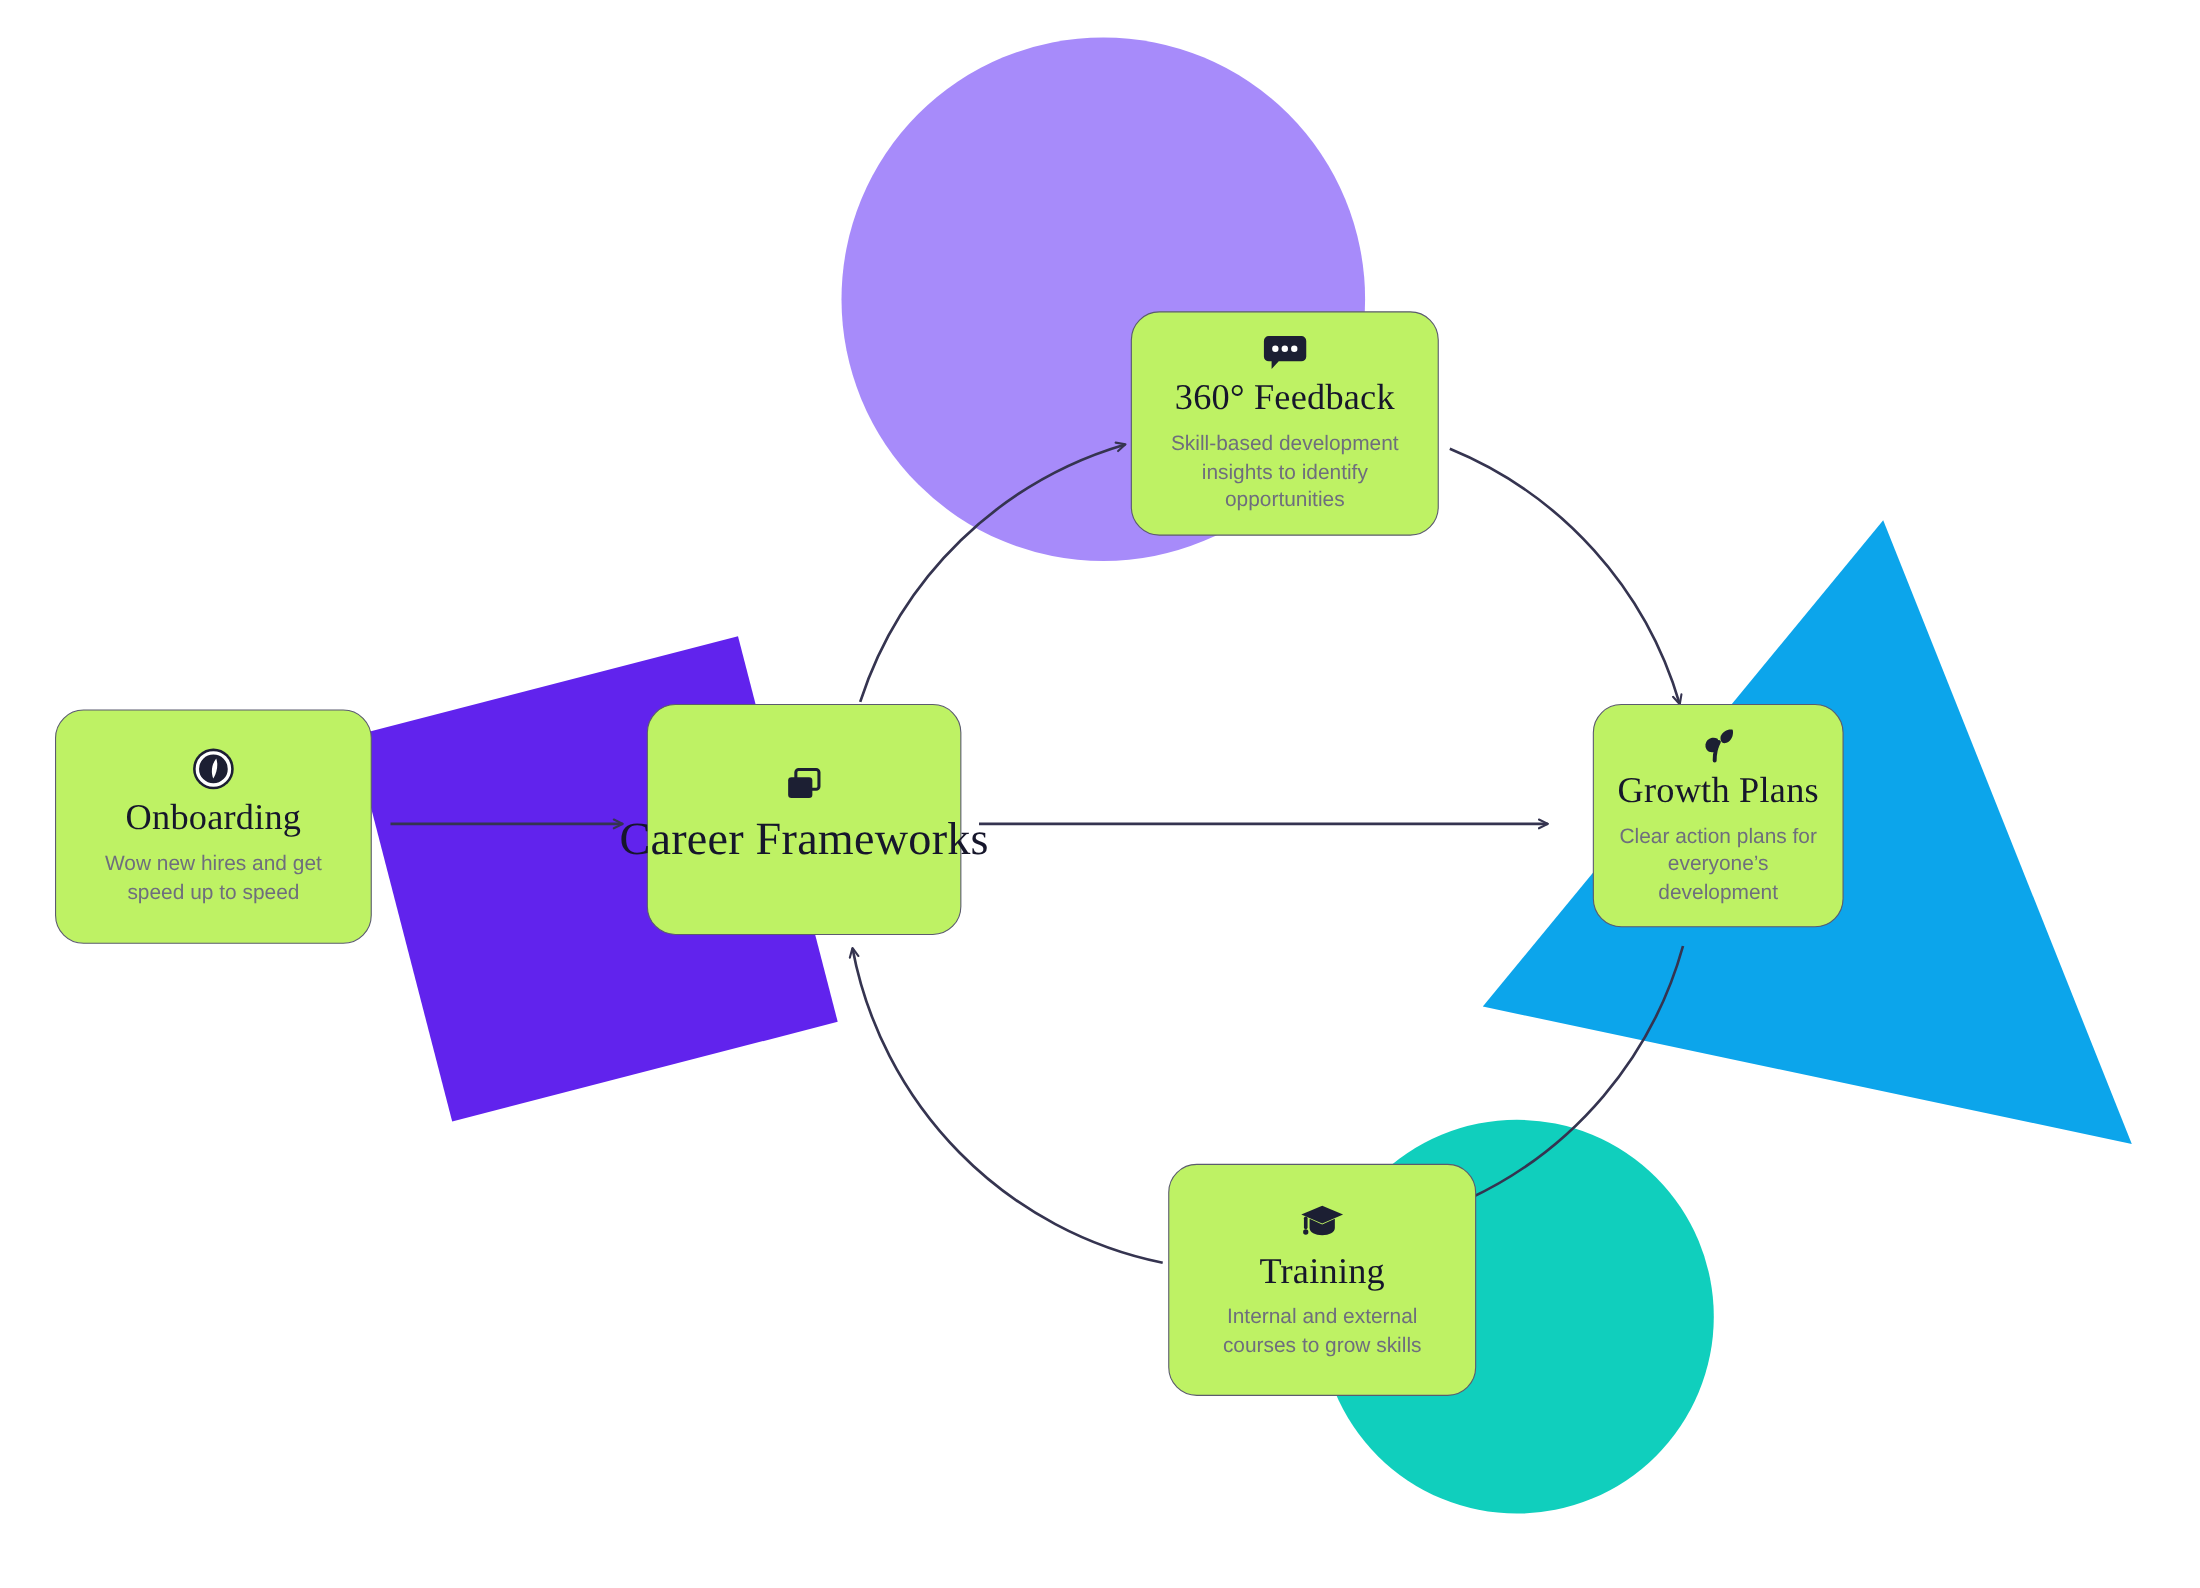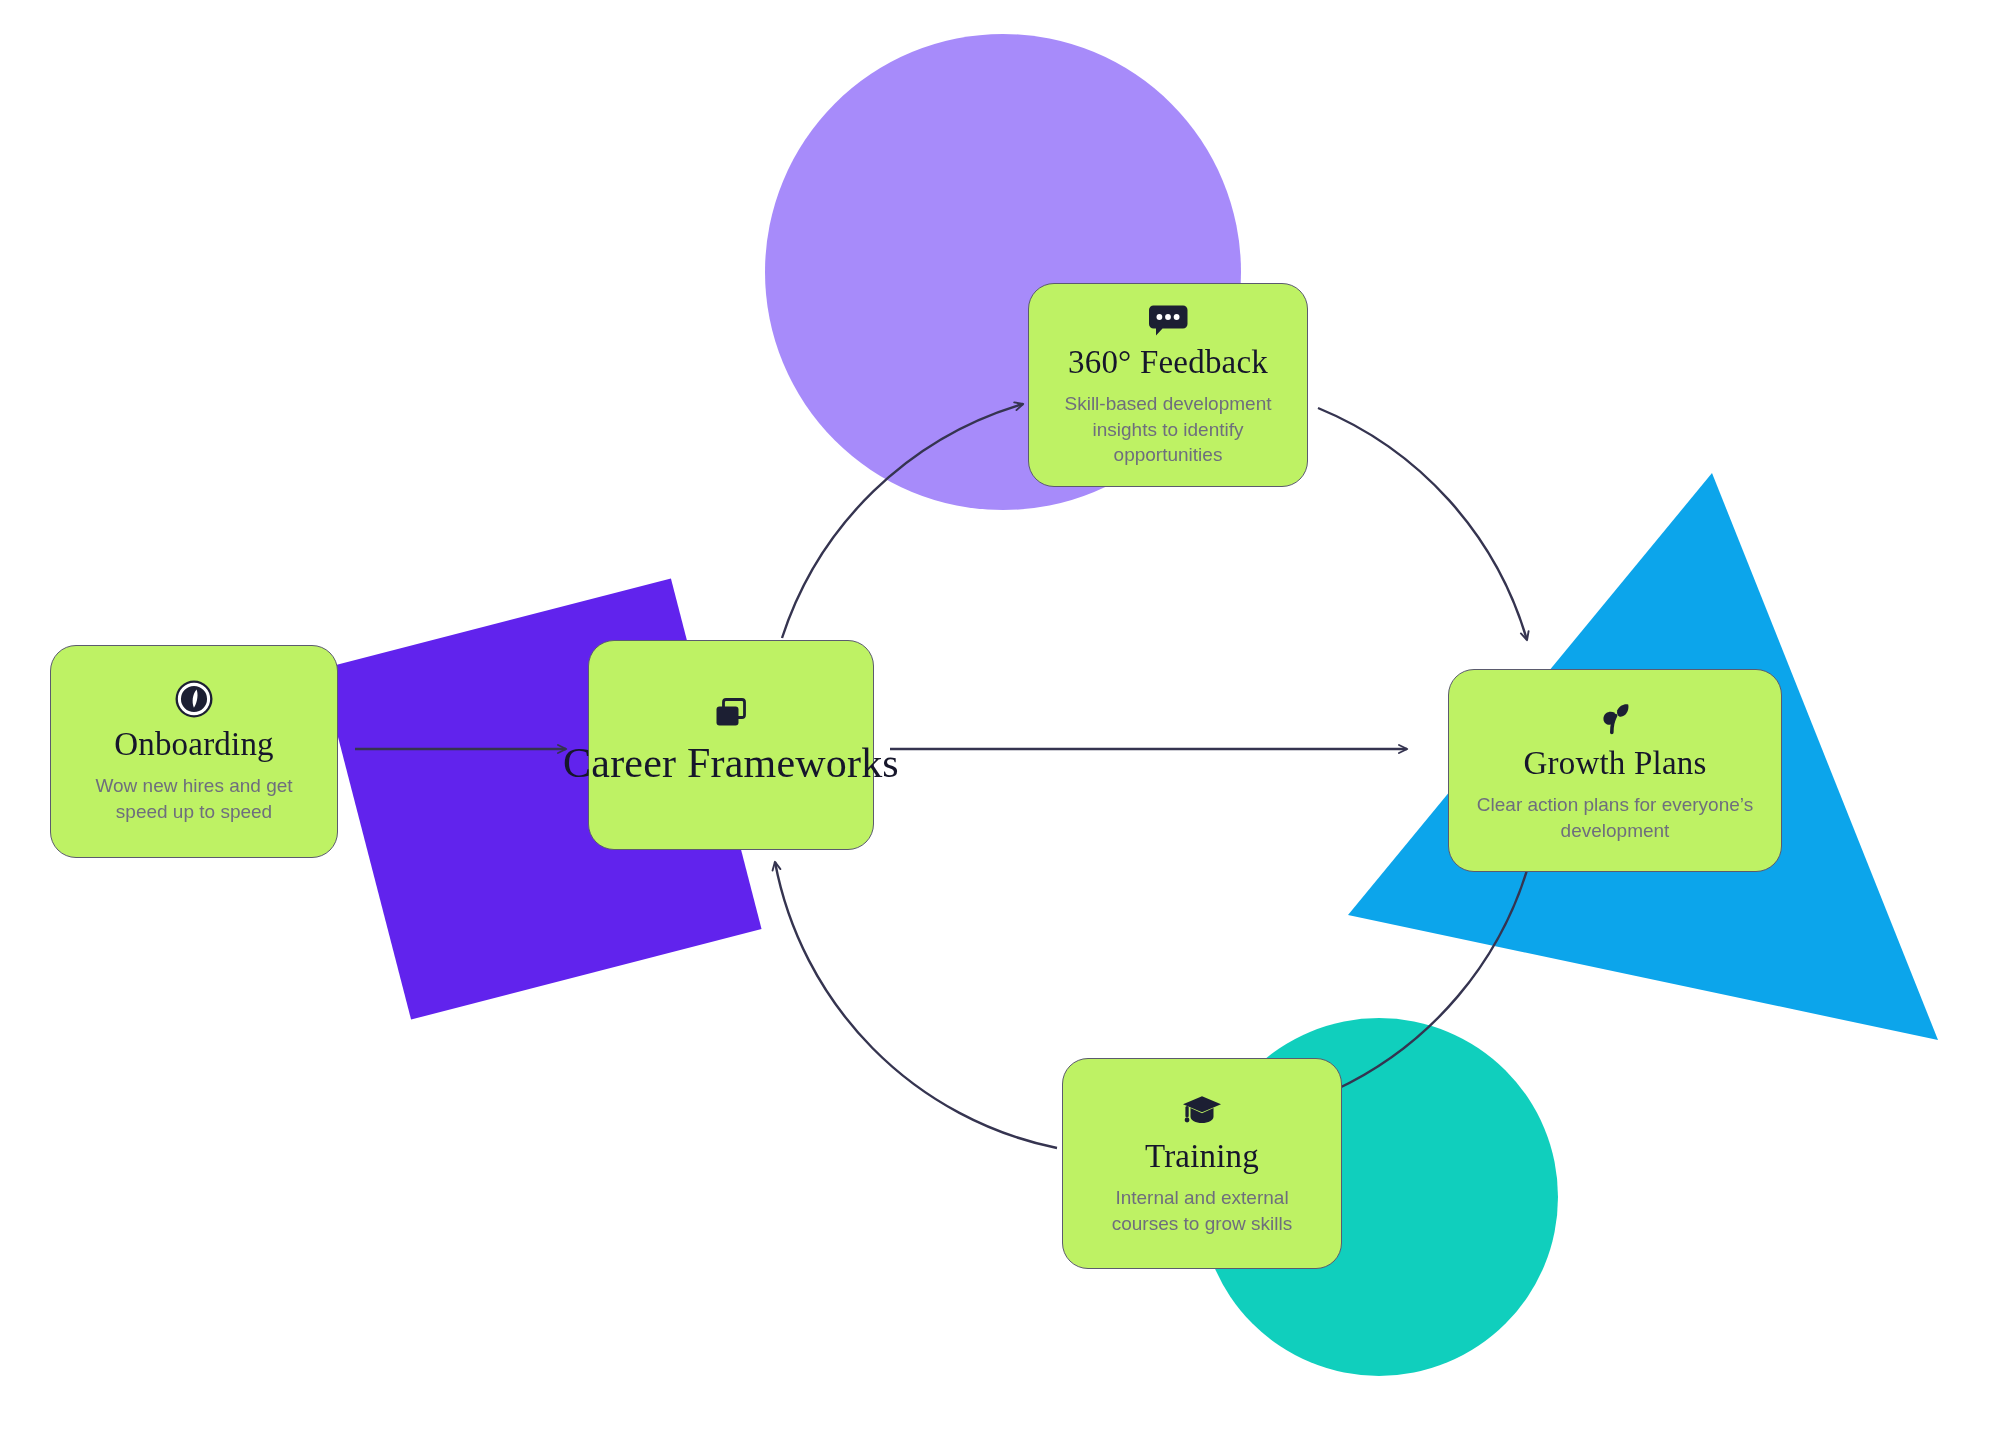--- a/index.html
+++ b/index.html
@@ -97,21 +97,21 @@
     font-family: "Liberation Sans", sans-serif;
     font-size: 19px;
     line-height: 1.35;
     color: #6e6e7d;
     max-width: 100%;
   }
 
   #card-onboarding       { left: 50px;   top: 645px;  width: 288px; height: 213px; }
   #card-career-frameworks{ left: 588px;  top: 640px;  width: 286px; height: 210px; }
   #card-feedback         { left: 1028px; top: 283px;  width: 280px; height: 204px; }
-  #card-growth-plans     { left: 1448px; top: 669px;  width: 334px; height: 203px; }
+  #card-growth-plans     { left: 1448px; top: 640px;  width: 228px; height: 203px; }
   #card-training         { left: 1062px; top: 1058px; width: 280px; height: 211px; }
 
   #card-career-frameworks .card-title { font-size: 42px; }
   #card-feedback .card-desc,
   #card-feedback .card-title { white-space: normal; }
 </style>
 </head>
 <body>
 
 <div id="stage">

